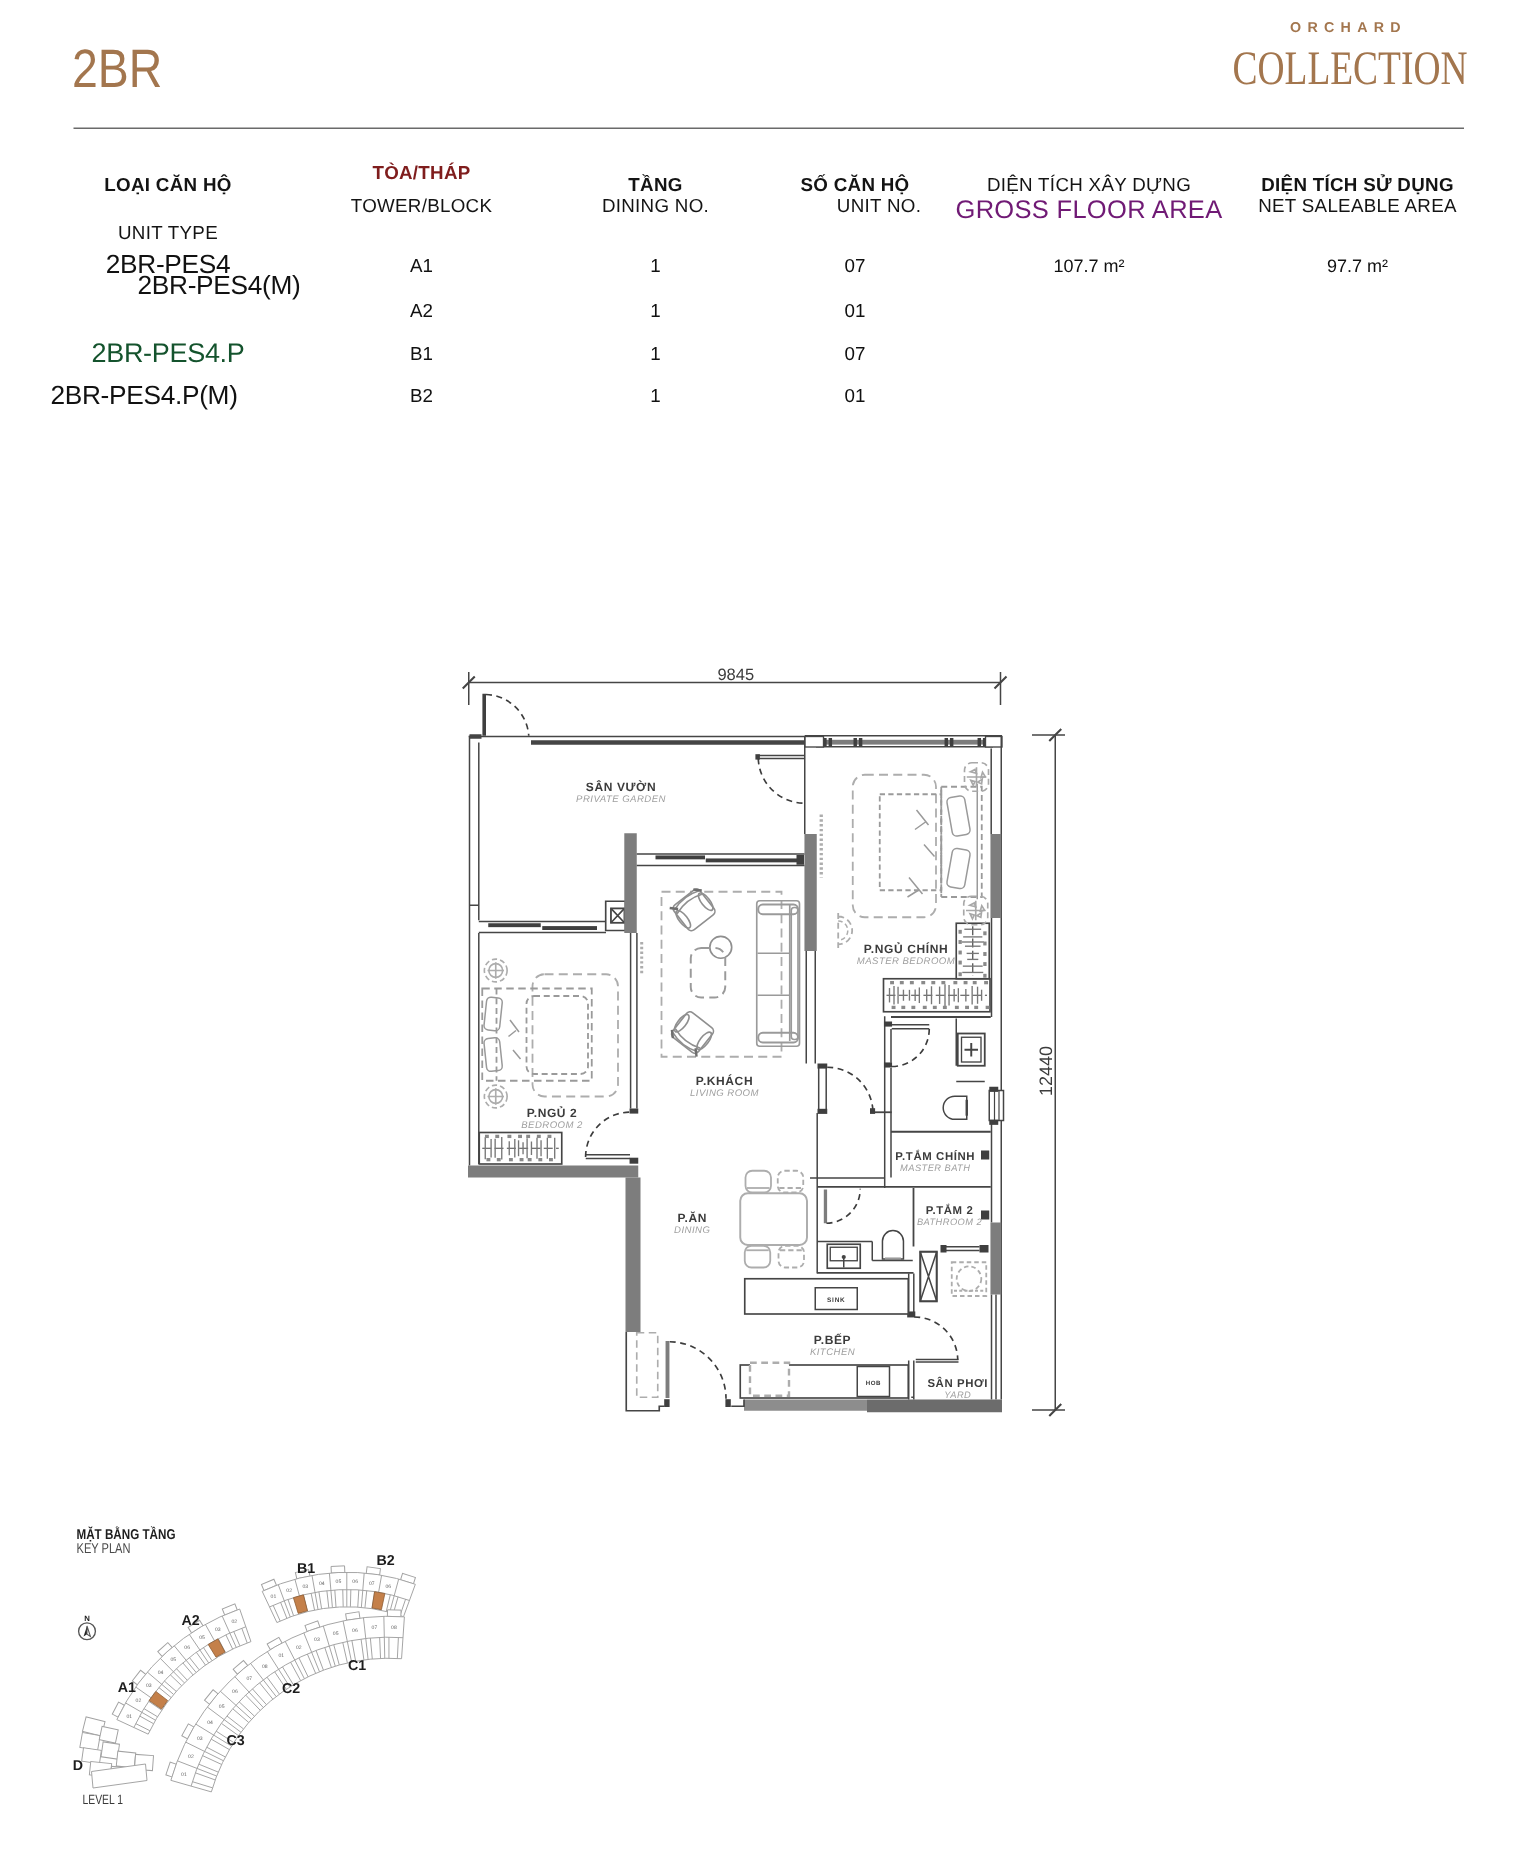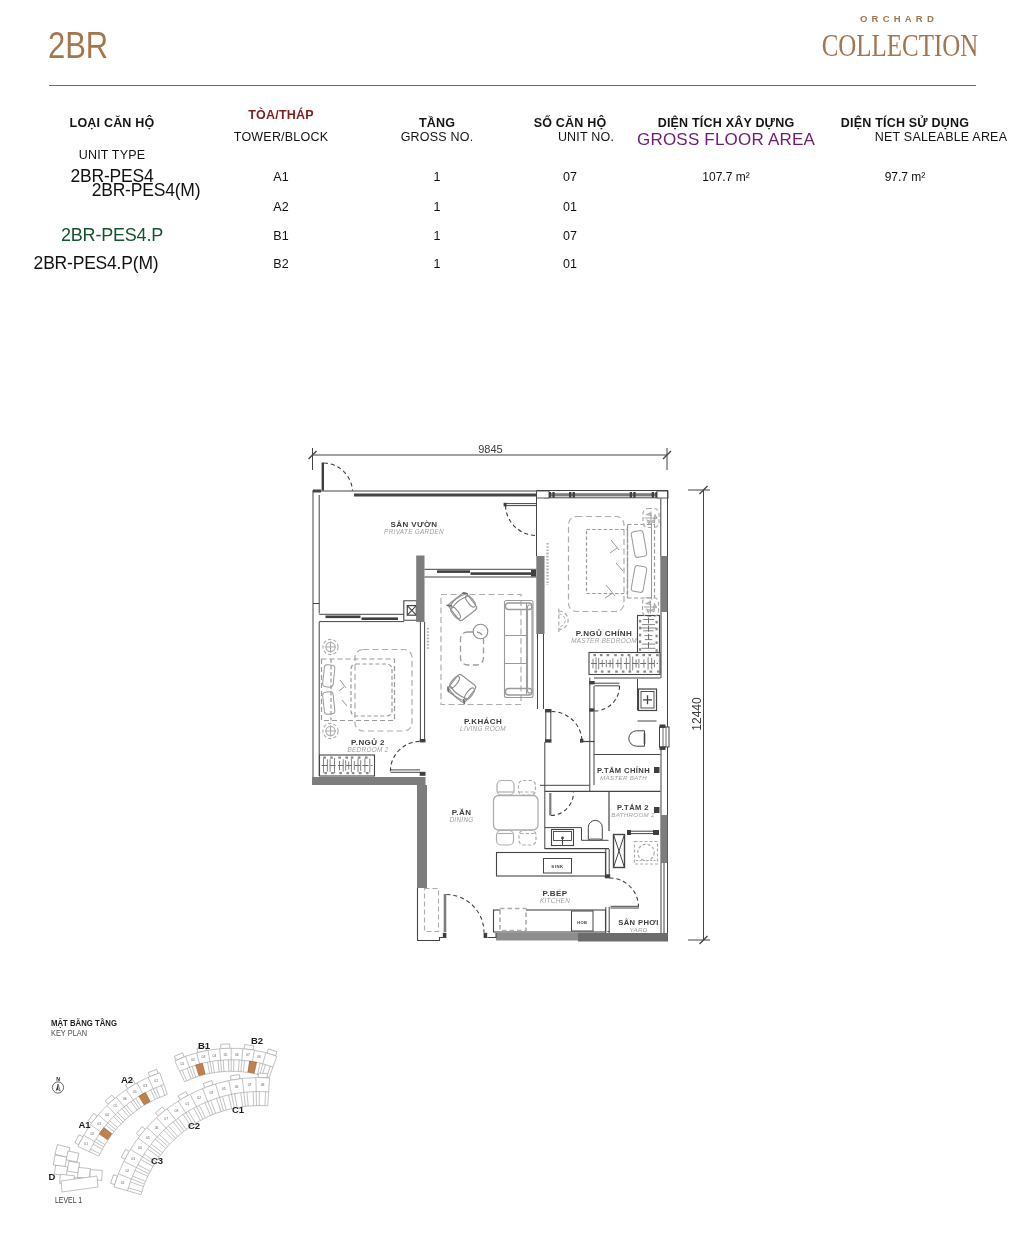--- a/index.html
+++ b/index.html
@@ -18,27 +18,27 @@
 
 <div class="abs" style="left:900px;top:27px;transform:translateX(-50%) scaleX(0.78);font-family:'Liberation Serif',serif;font-size:32px;letter-spacing:0px;color:#a3764e;">COLLECTION</div>
 
 <div class="abs" style="left:49px;top:85px;width:927px;height:1px;background:#6a6a6a;"></div>
 
 <div class="abs cc" style="left:112px;top:116px;font-size:12.5px;font-weight:bold;color:#141414;letter-spacing:0.2px;">LOẠI CĂN HỘ</div>
 <div class="abs cc" style="left:112px;top:148px;font-size:12.5px;color:#141414;letter-spacing:0.2px;">UNIT TYPE</div>
 <div class="abs cc" style="left:281px;top:108px;font-size:12.5px;font-weight:bold;color:#7f1d1d;letter-spacing:0.2px;">TÒA/THÁP</div>
 <div class="abs cc" style="left:281px;top:130px;font-size:12.5px;color:#141414;letter-spacing:0.2px;">TOWER/BLOCK</div>
 <div class="abs cc" style="left:437px;top:116px;font-size:12.5px;font-weight:bold;color:#141414;letter-spacing:0.2px;">TẦNG</div>
-<div class="abs cc" style="left:437px;top:130px;font-size:12.5px;color:#141414;letter-spacing:0.2px;">GROSS NO.</div>
+<div class="abs cc" style="left:437px;top:130px;font-size:12.5px;color:#141414;letter-spacing:0.2px;">DINING NO.</div>
 <div class="abs cc" style="left:570px;top:116px;font-size:12.5px;font-weight:bold;color:#141414;letter-spacing:0.2px;">SỐ CĂN HỘ</div>
 <div class="abs cc" style="left:570px;top:130px;font-size:12.5px;color:#141414;letter-spacing:0.2px;margin-left:16px;">UNIT NO.</div>
-<div class="abs cc" style="left:726px;top:116px;font-size:12.5px;font-weight:bold;color:#141414;letter-spacing:0.2px;text-align:right;">DIỆN TÍCH XÂY DỰNG</div>
+<div class="abs cc" style="left:726px;top:116px;font-size:12.5px;font-weight:normal;color:#141414;letter-spacing:0.2px;text-align:right;">DIỆN TÍCH XÂY DỰNG</div>
 <div class="abs cc" style="left:726px;top:130px;font-size:17px;color:#701a75;letter-spacing:0.2px;">GROSS FLOOR AREA</div>
 <div class="abs cc" style="left:905px;top:116px;font-size:12.5px;font-weight:bold;color:#141414;letter-spacing:0.2px;">DIỆN TÍCH SỬ DỤNG</div>
-<div class="abs cc" style="left:905px;top:130px;font-size:12.5px;color:#141414;letter-spacing:0.2px;margin-left:36px;">NET SALEABLE AREA</div>
+<div class="abs cc" style="left:905px;top:130px;font-size:12.5px;color:#141414;letter-spacing:0.2px;">NET SALEABLE AREA</div>
 
 <div class="abs cc" style="left:112px;top:166px;font-size:17.5px;letter-spacing:-0.2px;color:#111;">2BR-PES4</div>
 <div class="abs cc" style="left:281px;top:170px;font-size:12.5px;color:#111;">A1</div>
 <div class="abs cc" style="left:437px;top:170px;font-size:12.5px;color:#111;">1</div>
 <div class="abs cc" style="left:570px;top:170px;font-size:12.5px;color:#111;">07</div>
 <div class="abs cc" style="left:726px;top:170px;font-size:12px;color:#111;">107.7 m²</div>
 <div class="abs cc" style="left:905px;top:170px;font-size:12px;color:#111;">97.7 m²</div>
 <div class="abs cc" style="left:112px;top:180px;font-size:17.5px;letter-spacing:-0.2px;color:#111;margin-left:34px;">2BR-PES4(M)</div>
 <div class="abs cc" style="left:281px;top:199.5px;font-size:12.5px;color:#111;">A2</div>
 <div class="abs cc" style="left:437px;top:199.5px;font-size:12.5px;color:#111;">1</div>

